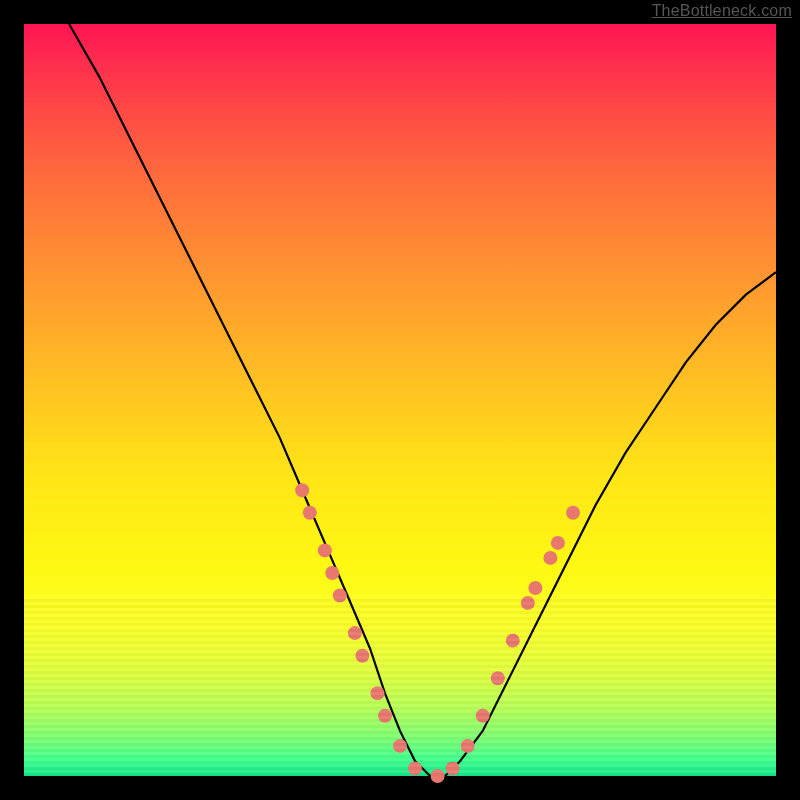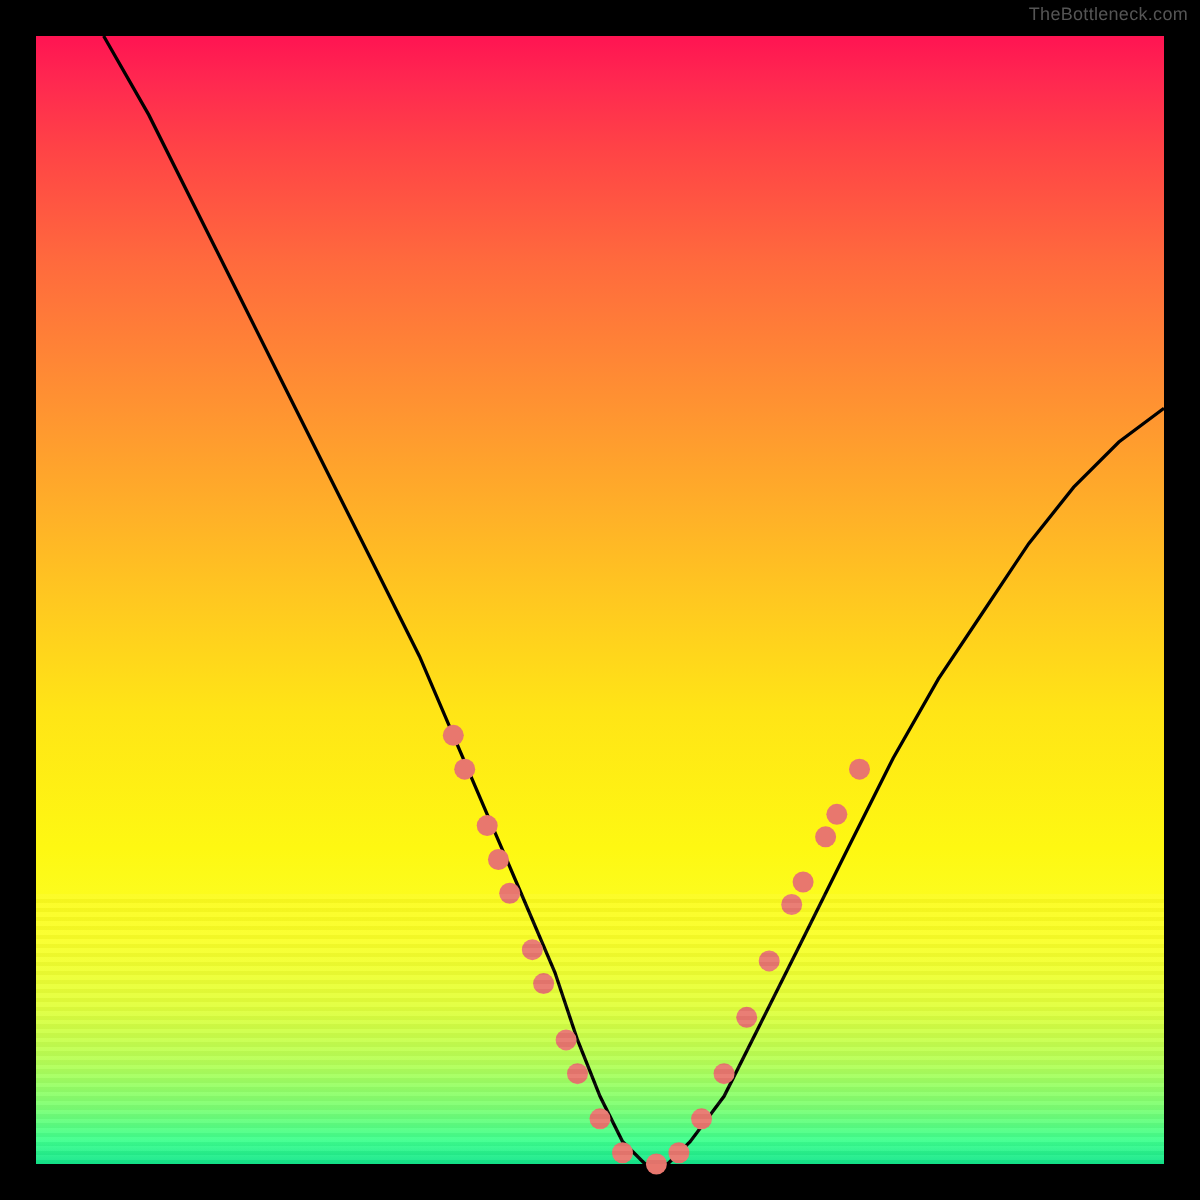--- a/index.html
+++ b/index.html
@@ -57,24 +57,25 @@
       rgba(0,0,0,0.03) 3px,
       rgba(0,0,0,0.03) 6px
     );
     pointer-events: none;
   }
   .watermark {
     position: absolute;
     top: 2px;
     right: 8px;
     color: #555;
-    font-size: 12px;
+    font-size: 16px;
     font-weight: 500;
     letter-spacing: 0.2px;
     pointer-events: none;
+    text-decoration: underline;
   }
   svg.curve {
     position: absolute;
     left: 0; top: 0;
     width: 100%;
     height: 100%;
     overflow: visible;
   }
 </style>
 </head>

